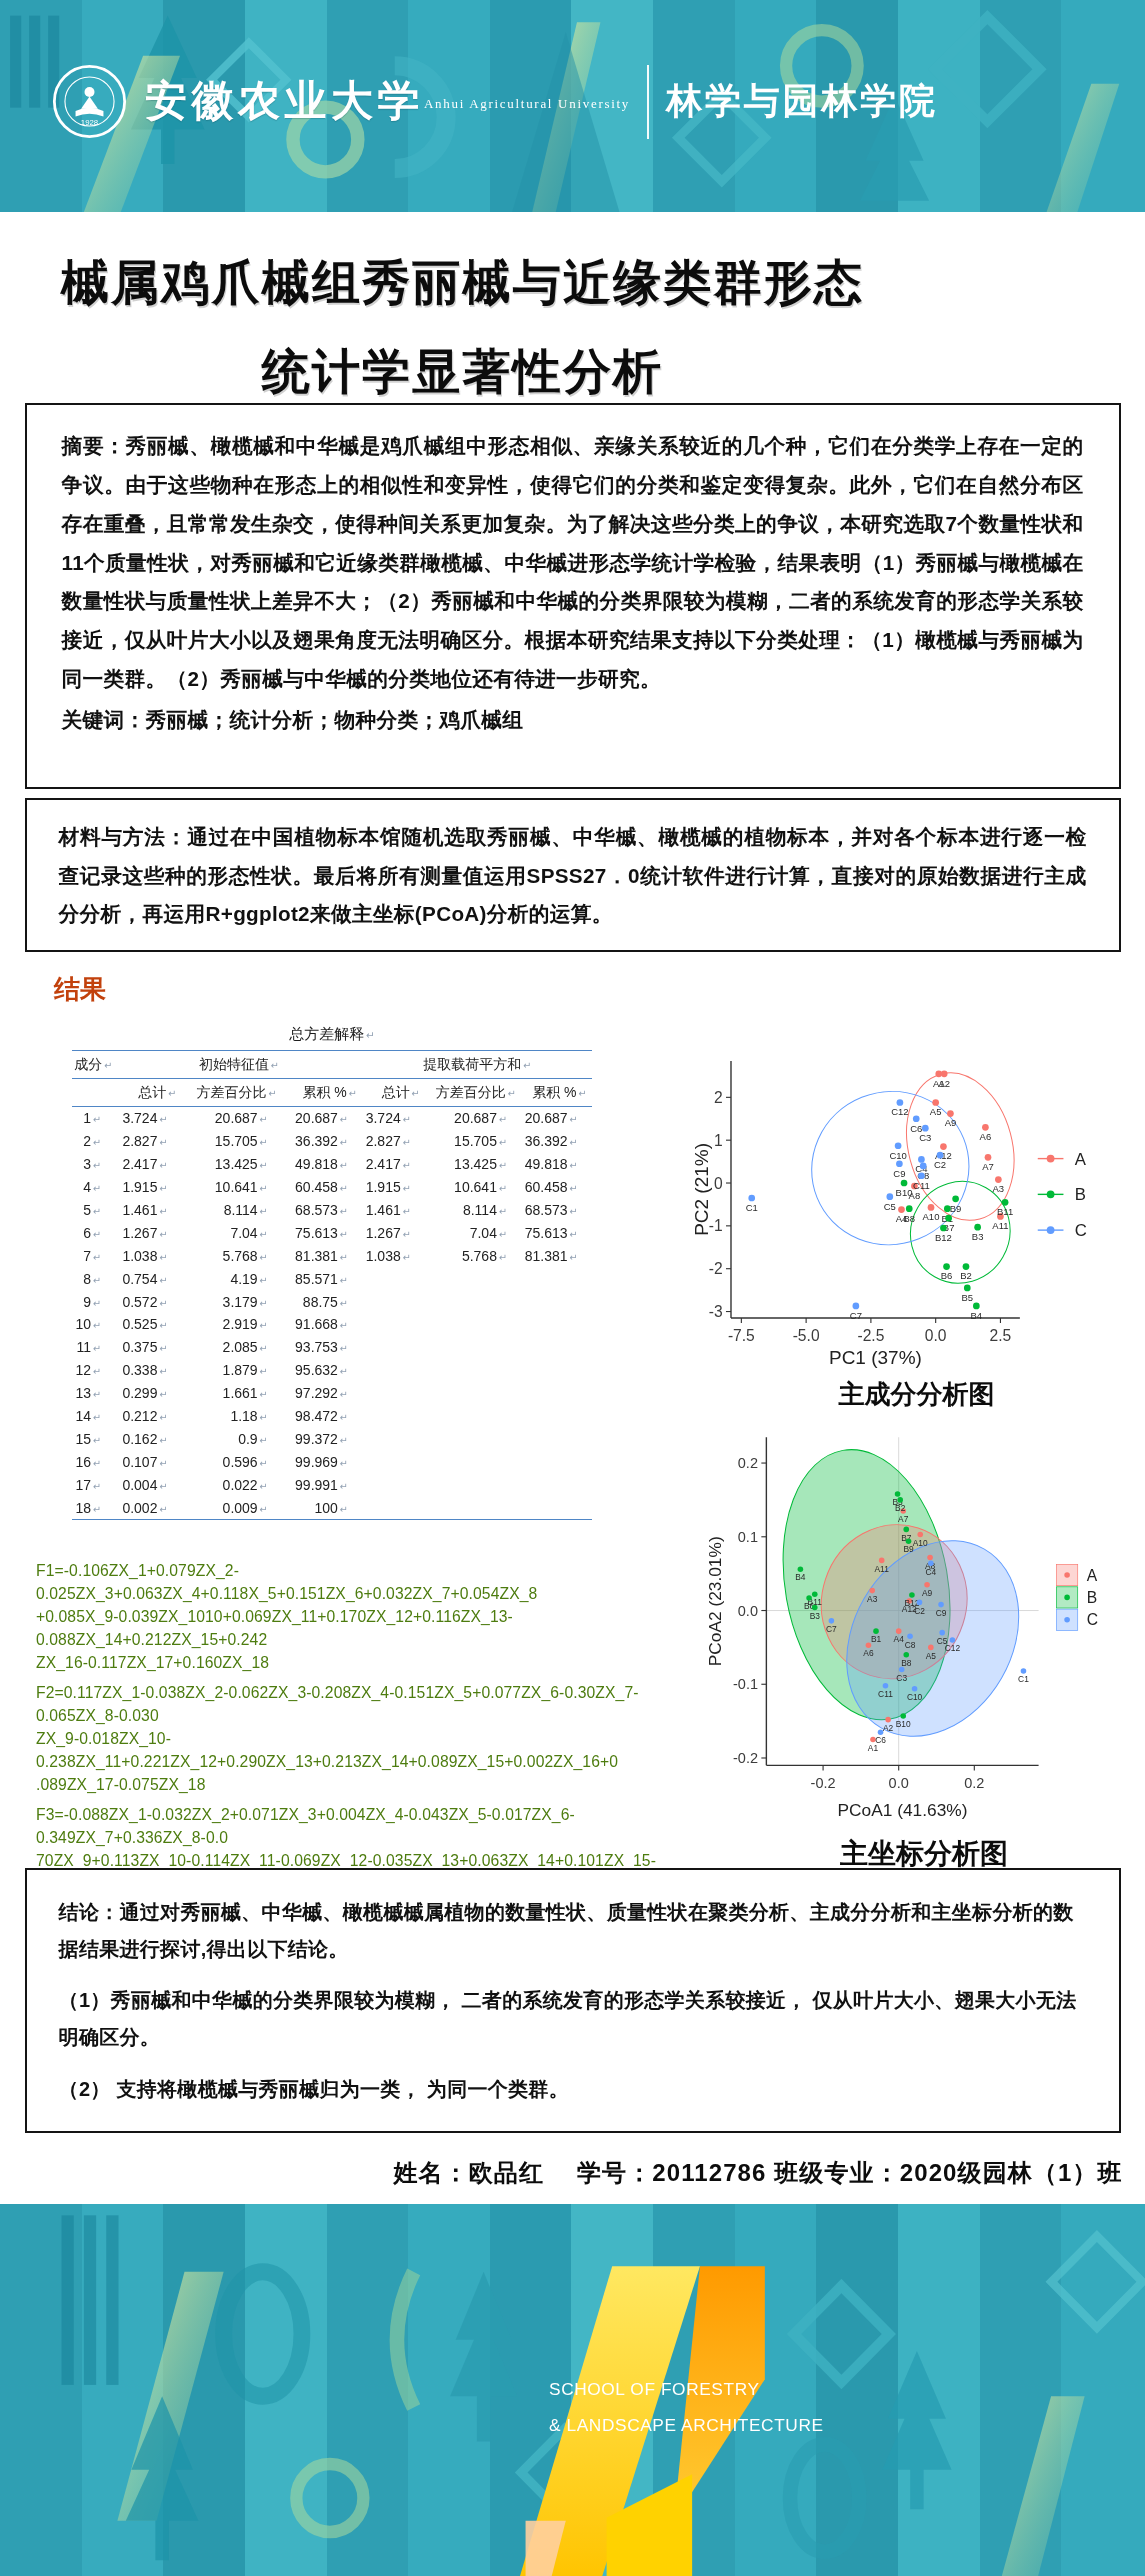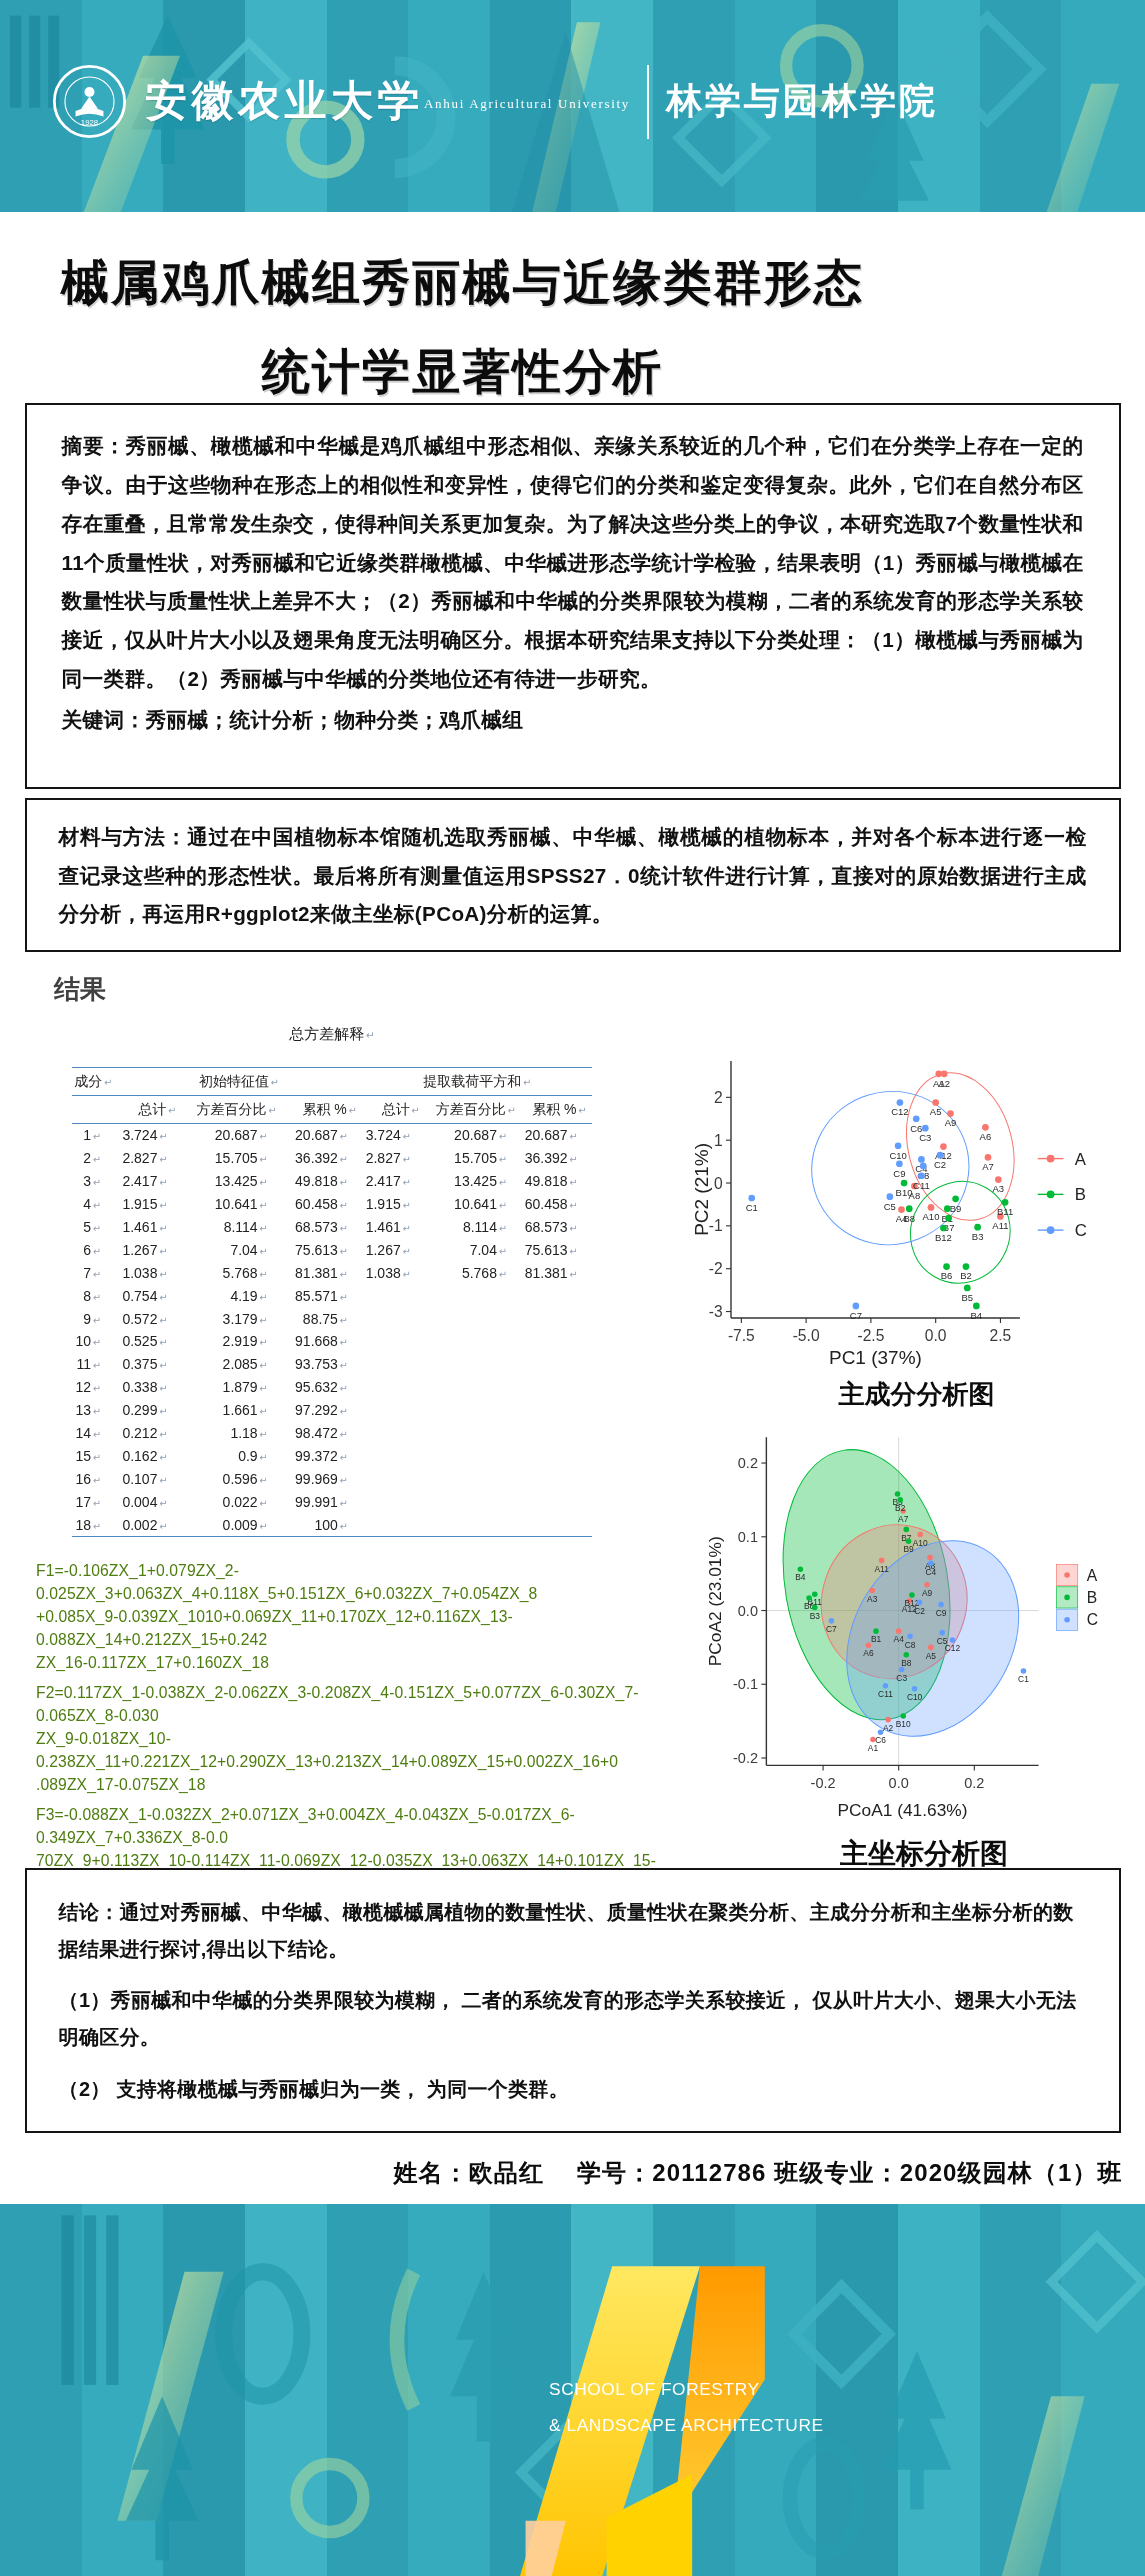--- a/index.html
+++ b/index.html
@@ -40,25 +40,25 @@
   .abstract-box{top:403px;height:386px;padding:22.4px 35px;font-size:20.7px;font-weight:600;
     line-height:1.87;letter-spacing:0.3px;text-align:justify;}
   .abstract-box .kw{margin-top:2.2px;}
   .methods-box{top:798px;height:154px;padding:18px 32px;font-size:20.7px;font-weight:600;
     line-height:1.87;letter-spacing:0.3px;text-align:justify;}
   .conclusion-box{top:1868px;height:265px;padding:23.5px 32px;font-size:20px;font-weight:600;
     line-height:1.85;letter-spacing:0.3px;}
   .conclusion-box p{margin:0 0 14.5px 0;}
   .conclusion-box p:last-child{margin-bottom:0;}
 
-  .results-heading{position:absolute;left:54px;top:972px;margin:0;font-size:26px;font-weight:800;color:#404040;}
+  .results-heading{position:absolute;left:54px;top:972px;margin:0;font-size:26px;font-weight:800;color:#c2410c;}
 
   
   .table-wrap{position:absolute;left:72px;top:1025px;width:520px;}
-  .tbl-title{text-align:center;font-size:15px;color:#1d1d1d;margin-bottom:23px;}
+  .tbl-title{text-align:center;font-size:15px;color:#1d1d1d;margin-bottom:6px;}
   .vtable{width:100%;border-collapse:collapse;border-top:1.7px solid #4f86c6;border-bottom:1.7px solid #4f86c6;
     font-size:14px;color:#222;}
   .vtable th,.vtable td{padding:2.8px 3.4px;font-weight:400;white-space:nowrap;}
   .vtable thead tr.grp th{border-bottom:1.1px solid #4f86c6;text-align:center;padding:4.5px 2.2px;}
   .vtable thead tr.grp th:first-child{text-align:left;}
   .vtable thead tr.sub th{border-bottom:1.1px solid #4f86c6;text-align:right;padding:4.5px 5.6px 4.5px 2.2px;}
   .vtable td{text-align:right;padding-right:14.5px;height:17.3px;}
   .ret{color:#93a2b4;font-size:.7em;margin-left:1.7px;}
 
   

